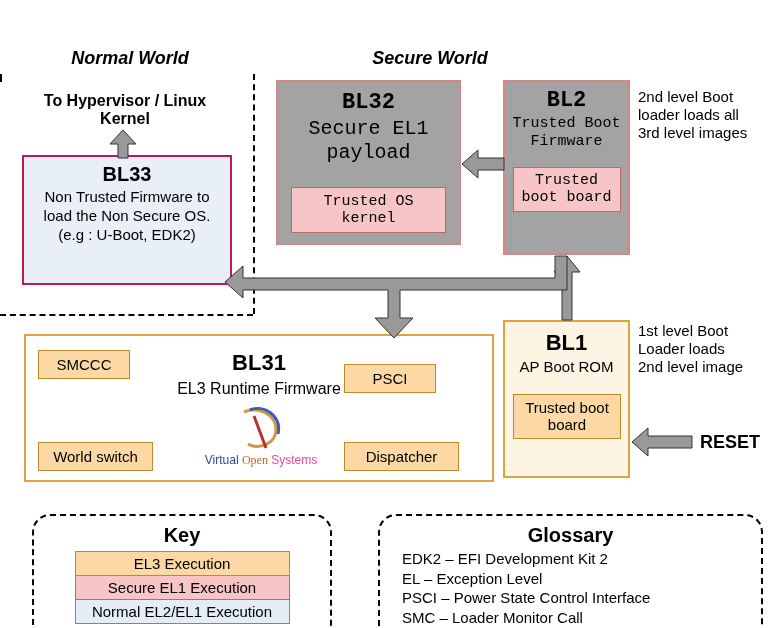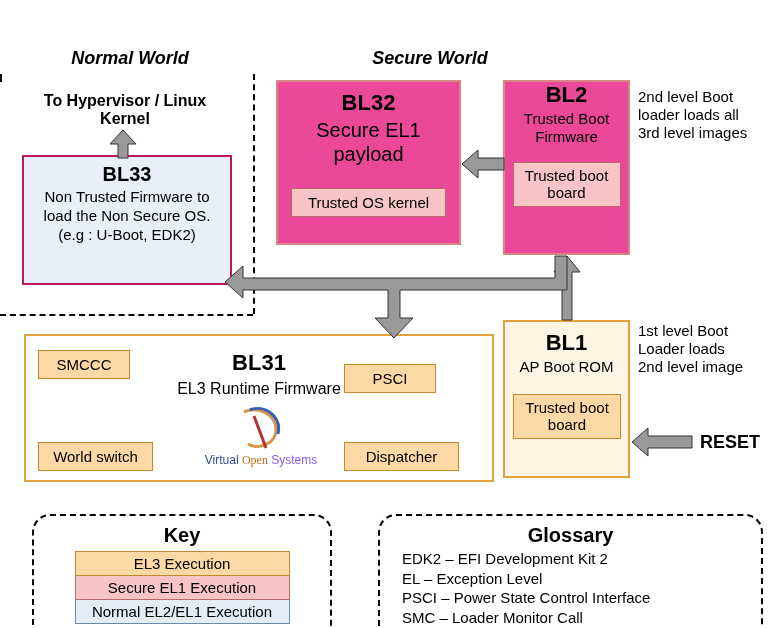--- a/index.html
+++ b/index.html
@@ -7,21 +7,21 @@
   .canvas { position: relative; width: 778px; height: 628px; margin-top: 42px; }
   .abs { position: absolute; }
   .bold { font-weight: bold; }
   .italic { font-style: italic; }
   .center { text-align: center; }
 
   .orange { background: #fcd9a4; border: 1.5px solid #c08a2b; }
   .pink   { background: #f7c5c5; border: 1.5px solid #b96b6b; }
   .blue   { background: #e4ecf5; border: 1.5px solid #6a8aaa; }
   .orangebox { background: #fef4e3; border: 2px solid #e0a23a; }
-  .pinkbox   { background: #ec4899; border: 2px solid #d88585; }
+  .pinkbox   { background: #a3a3a3; border: 2px solid #d88585; font-family: Liberation Mono, monospace; }
   .bluebox   { background: #e9eff7; border: 2px solid #be185d; }
   .whitebox  { background: #fff; border: 2px solid #e0a23a; }
 
   .dashL { border-left: 2px dashed #000; }
   .dashB { border-bottom: 2px dashed #000; }
   .dashR { border-right: 2px dashed #000; }
 
   .roundbox { border: 2px dashed #000; border-radius: 18px; padding: 8px 14px; }
 
   svg.arrow { position: absolute; overflow: visible; }
@@ -44,21 +44,21 @@
     <div class="bold" style="font-size:20px">BL33</div>
     <div style="font-size:15px; line-height:1.25; margin-top:2px">Non Trusted Firmware to load the Non Secure OS. (e.g : U-Boot, EDK2)</div>
   </div>
 
   <div class="abs pinkbox center" style="left:276px; top:38px; width:185px; height:165px; padding:8px">
     <div class="bold" style="font-size:22px">BL32</div>
     <div style="font-size:20px; line-height:1.2; margin-top:2px">Secure EL1 payload</div>
     <div class="pink center" style="margin:22px auto 0; width:155px; padding:5px 4px; font-size:15px">Trusted OS kernel</div>
   </div>
 
-  <div class="abs pinkbox center" style="left:503px; top:38px; width:127px; height:175px; ">
+  <div class="abs pinkbox center" style="left:503px; top:38px; width:127px; height:175px; padding:6px">
     <div class="bold" style="font-size:22px">BL2</div>
     <div style="font-size:15px; line-height:1.2; margin-top:2px">Trusted Boot Firmware</div>
     <div class="pink center" style="margin:16px auto 0; width:108px; padding:4px 2px; font-size:15px; line-height:1.15">Trusted boot board</div>
   </div>
   <div class="abs" style="left:638px; top:46px; width:110px; font-size:15px; line-height:1.2">2nd level Boot loader loads all 3rd level images</div>
 
   <div class="abs whitebox" style="left:24px; top:292px; width:470px; height:148px">
     <div class="abs bold center" style="left:0; right:0; top:14px; font-size:22px">BL31</div>
     <div class="abs center" style="left:0; right:0; top:44px; font-size:16px">EL3 Runtime Firmware</div>
 
@@ -67,21 +67,21 @@
     <div class="abs orange center" style="left:12px; top:106px; width:115px; padding:5px 2px; font-size:15px">World switch</div>
     <div class="abs orange center" style="left:318px; top:106px; width:115px; padding:5px 2px; font-size:15px">Dispatcher</div>
 
     <div class="abs" style="left:175px; top:70px; width:120px; text-align:center">
       <svg width="50" height="46" viewBox="0 0 50 46">
         <path d="M8 6 C 22 0, 40 8, 40 24 C 40 38, 22 44, 12 38" fill="none" stroke="#d4964a" stroke-width="3"></path>
         <path d="M14 4 C 28 -2, 46 10, 42 28" fill="none" stroke="#3a5fae" stroke-width="3"></path>
         <path d="M18 10 L 30 42" stroke="#b53030" stroke-width="3" fill="none"></path>
       </svg>
       <div style="font-size:12px; color:#2a4d8f; margin-top:-2px">
-        <span style="color:#2a4d8f">Virtual</span> <span style="color:#c56a1b; font-family:serif">Open</span> <span style="color:#8b5cf6">Systems</span>
+        <span style="color:#2a4d8f">Virtual</span> <span style="color:#c56a1b; font-family:serif">Open</span> <span style="color:#ec4899">Systems</span>
       </div>
     </div>
   </div>
 
   <div class="abs orangebox center" style="left:503px; top:278px; width:127px; height:158px; padding:8px">
     <div class="bold" style="font-size:22px">BL1</div>
     <div style="font-size:15px; line-height:1.2; margin-top:2px">AP Boot ROM</div>
     <div class="orange center" style="margin:18px auto 0; width:108px; padding:4px 2px; font-size:15px; line-height:1.15">Trusted boot board</div>
   </div>
   <div class="abs" style="left:638px; top:280px; width:110px; font-size:15px; line-height:1.2">1st level Boot Loader loads 2nd level image</div>

